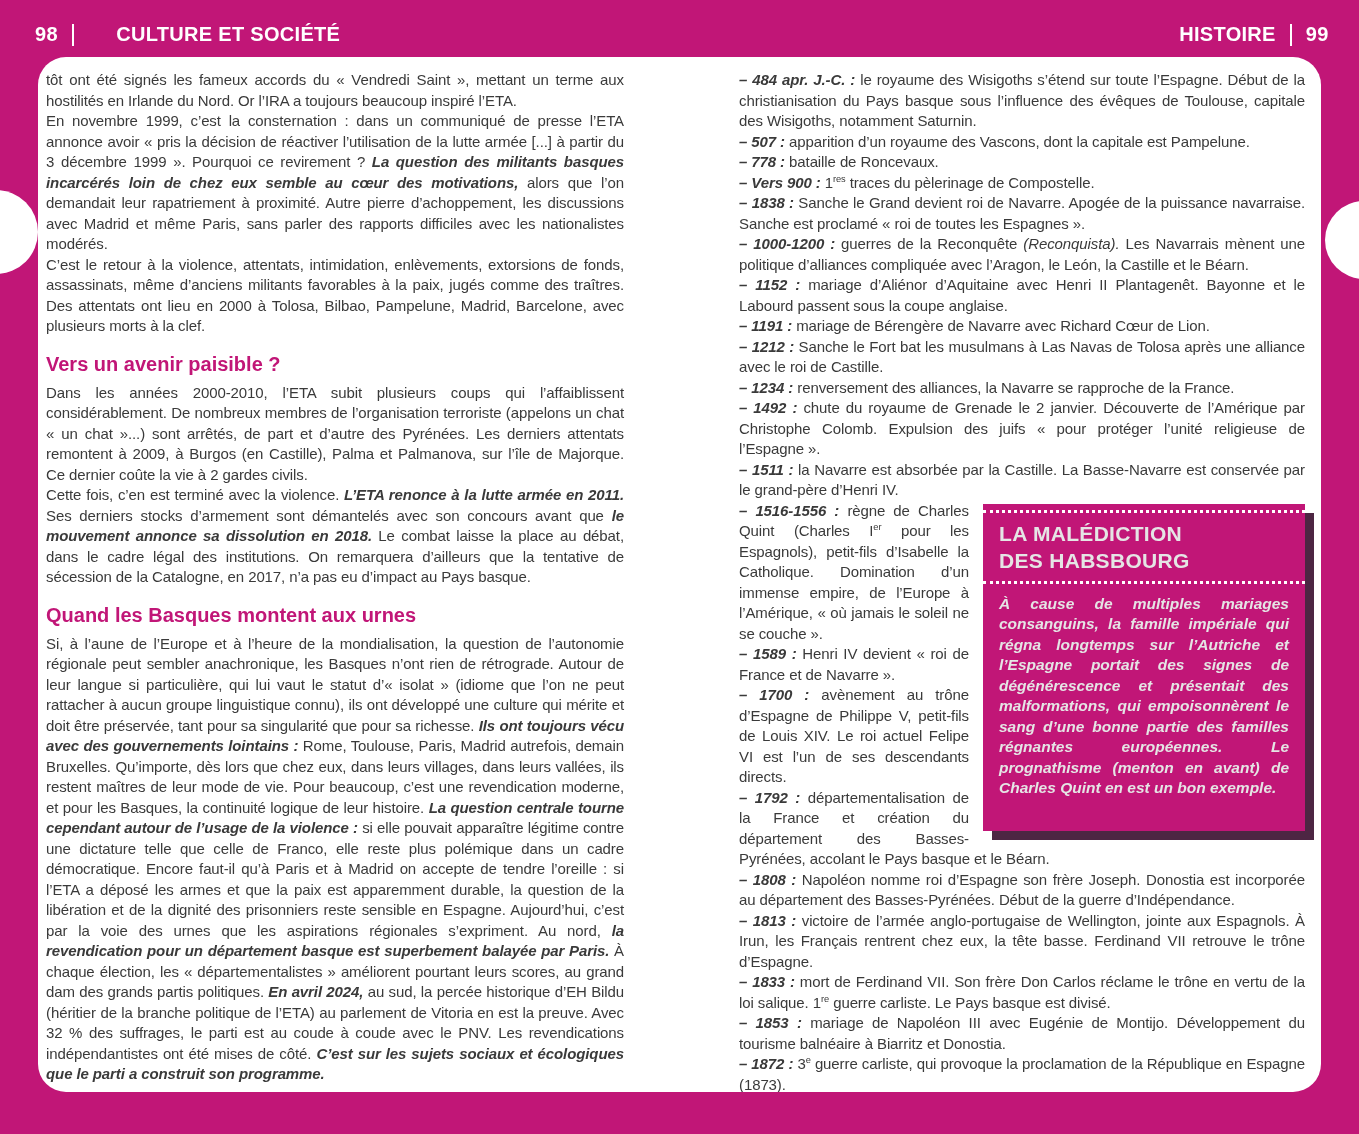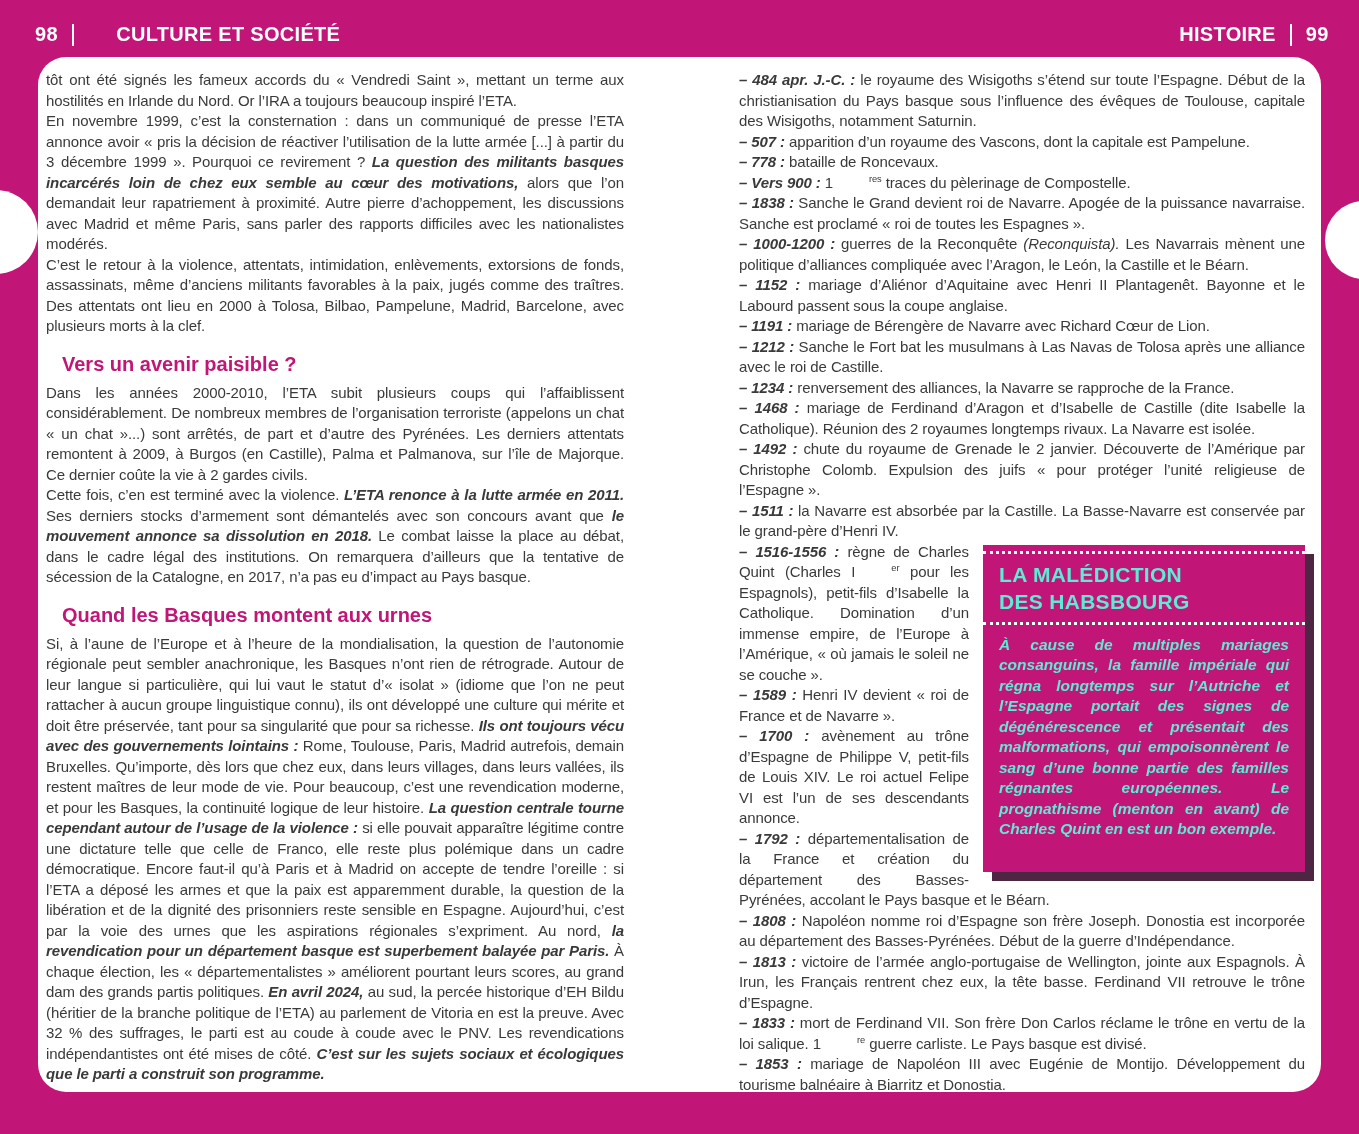--- a/index.html
+++ b/index.html
@@ -29,31 +29,31 @@
 
   
   .col{position:absolute;top:13px;color:#3a3a3a;font-size:15px;line-height:20.5px;
        text-align:justify;letter-spacing:-0.1px;}
   .col-left{left:8px;width:578px;}
   .col-right{left:701px;width:566px;}
   .para{margin:0;}
   .col-right .para{hyphens:auto;}
   .heading{
     color:#c11677;font-size:20px;line-height:24px;font-weight:700;
-    margin:15px 16px 7px;text-align:left;letter-spacing:0;
+    margin:15px 0 7px;text-align:left;letter-spacing:0;
   }
   .b{font-weight:700;}
   .i{font-style:italic;}
-  sup{font-size:62%;vertical-align:super;line-height:0;margin-left:36px;}
+  sup{font-size:62%;vertical-align:super;line-height:0;}
 
   
   .habs-box{
     float:right;width:322px;box-sizing:border-box;
     margin:3px 0 12px 14px;padding:6px 16px 14px;
-    background:#c11677;color:#5eead4;
+    background:#c11677;color:#e5e5e5;
     box-shadow:9px 9px 0 0 #4d2643;
   }
   .hr-dot{border:0;border-top:3px dotted #ffffff;margin:0 -16px;}
   .habs-title{font-size:21px;line-height:27px;font-weight:700;
               letter-spacing:.3px;padding:7px 0;text-align:left;}
   .habs-body{
     margin:10px 0 18px;font-size:15.5px;line-height:20.5px;
     font-weight:700;font-style:italic;text-align:justify;letter-spacing:0;
   }
 </style>
@@ -90,39 +90,38 @@
         <p class="para"><span class="b i">– 484 apr. J.-C. : </span><span>le royaume des Wisigoths s’étend sur toute l’Espagne. Début de la christianisation du Pays basque sous l’influence des évêques de Toulouse, capitale des Wisigoths, notamment Saturnin.</span></p>
         <p class="para"><span class="b i">– 507 : </span><span>apparition d’un royaume des Vascons, dont la capitale est Pampelune.</span></p>
         <p class="para"><span class="b i">– 778 : </span><span>bataille de Roncevaux.</span></p>
         <p class="para"><span class="b i">– Vers 900 : </span><span>1</span><sup>res</sup><span> traces du pèlerinage de Compostelle.</span></p>
         <p class="para"><span class="b i">– 1838 : </span><span>Sanche le Grand devient roi de Navarre. Apogée de la puissance navarraise. Sanche est proclamé «&nbsp;roi de toutes les Espagnes&nbsp;».</span></p>
         <p class="para"><span class="b i">– 1000-1200 : </span><span>guerres de la Reconquête </span><span class="i">(Reconquista).</span><span> Les Navarrais mènent une politique d’alliances compliquée avec l’Aragon, le León, la Castille et le Béarn.</span></p>
         <p class="para"><span class="b i">– 1152 : </span><span>mariage d’Aliénor d’Aquitaine avec Henri II Plantagenêt. Bayonne et le Labourd passent sous la coupe anglaise.</span></p>
         <p class="para"><span class="b i">– 1191 : </span><span>mariage de Bérengère de Navarre avec Richard Cœur de Lion.</span></p>
         <p class="para"><span class="b i">– 1212 : </span><span>Sanche le Fort bat les musulmans à Las Navas de Tolosa après une alliance avec le roi de Castille.</span></p>
         <p class="para"><span class="b i">– 1234 : </span><span>renversement des alliances, la Navarre se rapproche de la France.</span></p>
-        <p class="para"><span class="b i">– 1468 : </span><span>mariage de Ferdinand d’Aragon et d’Isabelle de Castille (dite Isabelle la Catholique). Réunion des 2 royaumes longtemps rivaux. La Navarre est isolée.</span></p>
         <p class="para"><span class="b i">– 1492 : </span><span>chute du royaume de Grenade le 2 janvier. Découverte de l’Amérique par Christophe Colomb. Expulsion des juifs «&nbsp;pour protéger l’unité religieuse de l’Espagne&nbsp;».</span></p>
         <p class="para"><span class="b i">– 1511 : </span><span>la Navarre est absorbée par la Castille. La Basse-Navarre est conservée par le grand-père d’Henri IV.</span></p>
       </div>
 
     <aside class="habs-box">
       <hr class="hr-dot">
       <div class="habs-title">
         <div>LA MALÉDICTION</div>
         <div>DES HABSBOURG</div>
       </div>
       <hr class="hr-dot">
       <p class="habs-body">À cause de multiples mariages consanguins, la famille impériale qui régna longtemps sur l’Autriche et l’Espagne portait des signes de dégénérescence et présentait des malformations, qui empoisonnèrent le sang d’une bonne partie des familles régnantes européennes. Le prognathisme (menton en avant) de Charles Quint en est un bon exemple.</p>
     </aside>
 
     <div>
         <p class="para"><span class="b i">– 1516-1556 : </span><span>règne de Charles Quint (Charles I</span><sup>er</sup><span> pour les Espagnols), petit-fils d’Isabelle la Catholique. Domination d’un immense empire, de l’Europe à l’Amérique, «&nbsp;où jamais le soleil ne se couche&nbsp;».</span></p>
         <p class="para"><span class="b i">– 1589 : </span><span>Henri IV devient «&nbsp;roi de France et de Navarre&nbsp;».</span></p>
-        <p class="para"><span class="b i">– 1700 : </span><span>avènement au trône d’Espagne de Philippe V, petit-fils de Louis XIV. Le roi actuel Felipe VI est l’un de ses descendants annonce.</span></p>
+        <p class="para"><span class="b i">– 1700 : </span><span>avènement au trône d’Espagne de Philippe V, petit-fils de Louis XIV. Le roi actuel Felipe VI est l’un de ses descendants directs.</span></p>
         <p class="para"><span class="b i">– 1792 : </span><span>départementalisation de la France et création du département des Basses-Pyrénées, accolant le Pays basque et le Béarn.</span></p>
         <p class="para"><span class="b i">– 1808 : </span><span>Napoléon nomme roi d’Espagne son frère Joseph. Donostia est incorporée au département des Basses-Pyrénées. Début de la guerre d’Indépendance.</span></p>
         <p class="para"><span class="b i">– 1813 : </span><span>victoire de l’armée anglo-portugaise de Wellington, jointe aux Espagnols. À Irun, les Français rentrent chez eux, la tête basse. Ferdinand VII retrouve le trône d’Espagne.</span></p>
         <p class="para"><span class="b i">– 1833 : </span><span>mort de Ferdinand VII. Son frère Don Carlos réclame le trône en vertu de la loi salique. 1</span><sup>re</sup><span> guerre carliste. Le Pays basque est divisé.</span></p>
         <p class="para"><span class="b i">– 1853 : </span><span>mariage de Napoléon III avec Eugénie de Montijo. Développement du tourisme balnéaire à Biarritz et Donostia.</span></p>
         <p class="para"><span class="b i">– 1872 : </span><span>3</span><sup>e</sup><span> guerre carliste, qui provoque la proclamation de la République en Espagne (1873).</span></p>
       </div>
   </section>
 </div>
 

